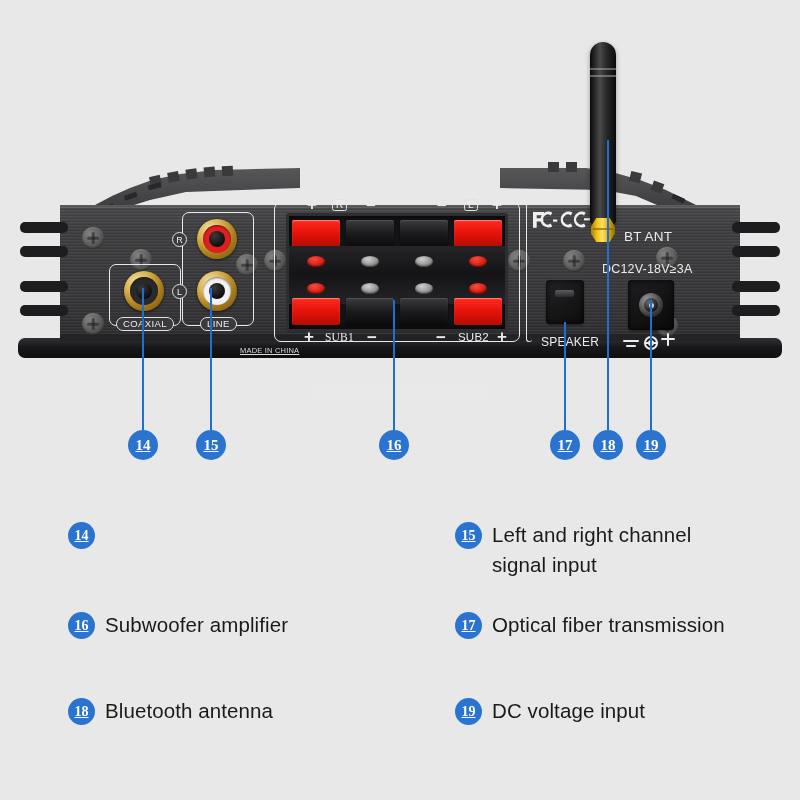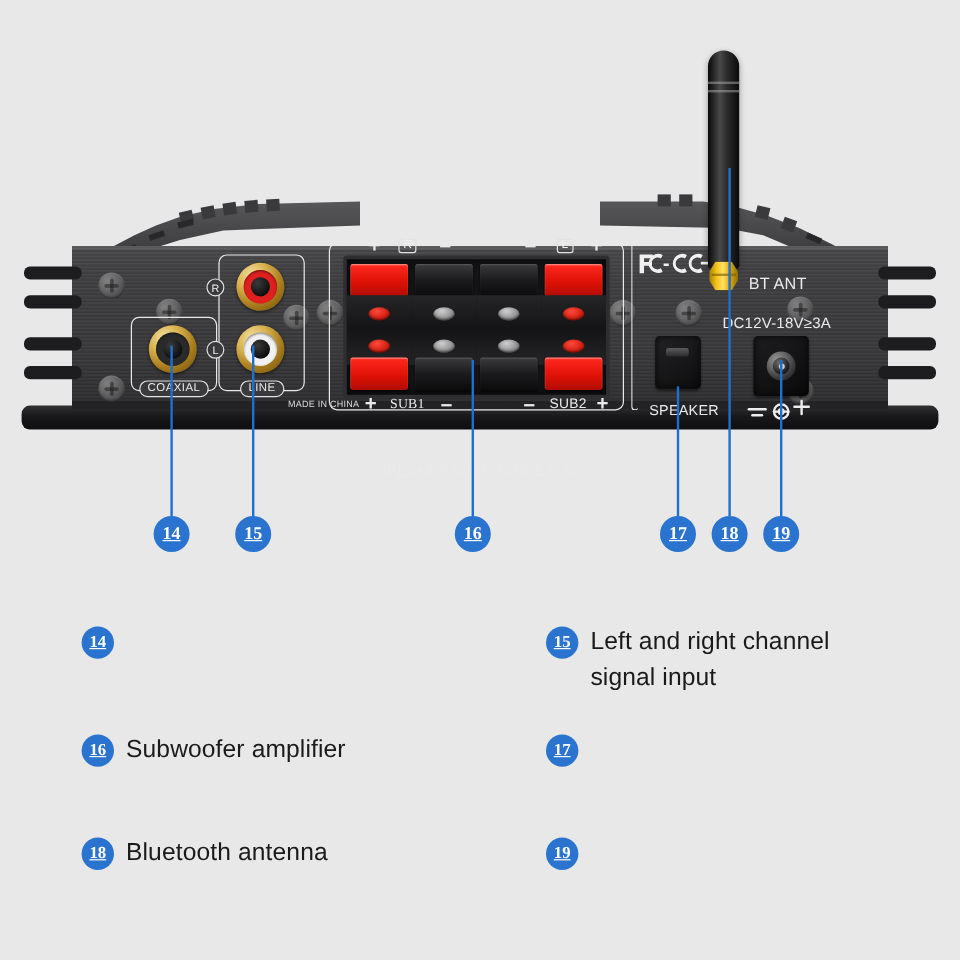--- a/index.html
+++ b/index.html
@@ -315,21 +315,21 @@
       <div class="mk sym" style="left:432px;top:-9px;">+</div>
 
       <div class="mk sym" style="left:244px;top:123px;">+</div>
       <div class="mk sm" style="left:265px;top:127px;font-family:Liberation Serif, serif;">SUB1</div>
       <div class="mk sym" style="left:307px;top:124px;">−</div>
       <div class="mk sym" style="left:376px;top:124px;">−</div>
       <div class="mk sm" style="left:398px;top:127px;">SUB2</div>
       <div class="mk sym" style="left:437px;top:123px;">+</div>
 
       <div class="mk sm" style="left:254px;top:140px;font-size:12.5px;margin-top:42px;">SPEAKER IMPEDANCE2~8Ω</div>
-      <div class="mk tiny" style="left:180px;top:128px;">MADE IN CHINA</div>
+      <div class="mk tiny" style="left:180px;top:142px;text-decoration:underline;">MADE IN CHINA</div>
 
       <svg style="position:absolute;left:472px;top:4px;" width="62" height="22" viewBox="0 0 62 22">
         <g fill="#f0f0f0">
           <path d="M1,3 h11 v3.2 h-7.3 v3.1 h6.6 v3.1 h-6.6 v6.4 h-3.7 z"></path>
           <path d="M20.2,3.4 a8,8 0 1 0 0,14.2 l-1.4,-3 a5,5 0 1 1 0,-8.2 z"></path>
           <path d="M21,10.5 h4.3 v2.2 h-4.3 z"></path>
           <path d="M40.4,3.4 a8,8 0 1 0 0,14.2 l-1.5,-3 a5,5 0 1 1 0,-8.2 z"></path>
           <path d="M53.6,3.4 a8,8 0 1 0 0,14.2 l-1.5,-3 a5,5 0 1 1 0,-8.2 z"></path>
           <path d="M52,9.2 h7.6 v2.2 h-7.6 z"></path>
         </g>
@@ -426,29 +426,31 @@
       <div class="lbadge">
         <span>16</span>
       </div>
       <div class="ltext">Subwoofer amplifier</div>
     </div>
 
     <div class="lrow" style="left:455px;top:110px;width:345px;">
       <div class="lbadge">
         <span>17</span>
       </div>
+      <div class="ltext">Optical fiber transmission</div>
     </div>
 
     <div class="lrow" style="left:68px;top:196px;width:350px;">
       <div class="lbadge">
         <span>18</span>
       </div>
       <div class="ltext">Bluetooth antenna</div>
     </div>
 
     <div class="lrow" style="left:455px;top:196px;width:345px;">
       <div class="lbadge">
         <span>19</span>
       </div>
+      <div class="ltext">DC voltage input</div>
     </div>
   </div>
 
 </div>
 
 </body></html>

